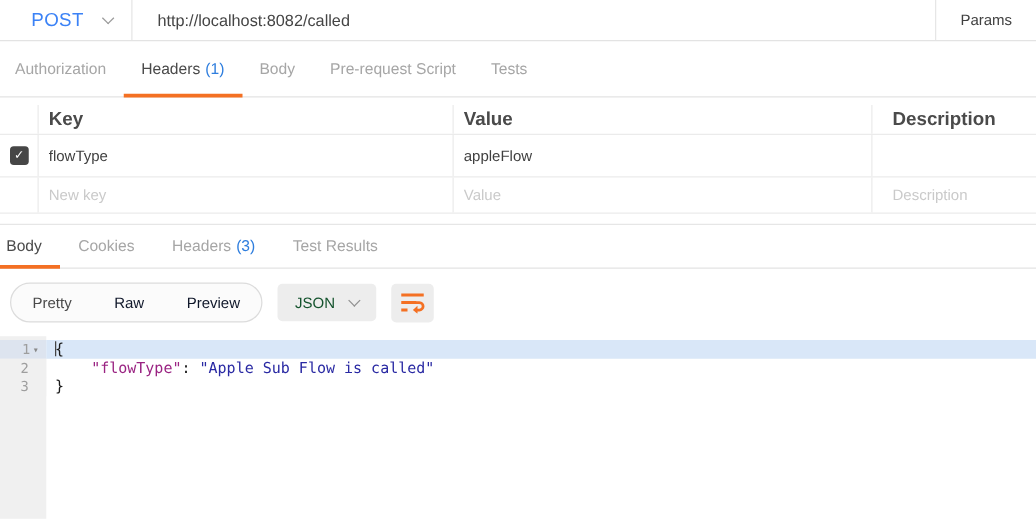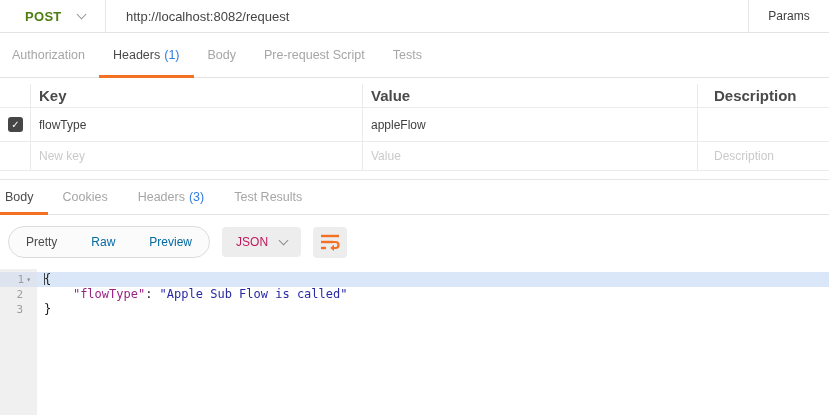--- a/index.html
+++ b/index.html
@@ -5,21 +5,21 @@
   * { margin:0; padding:0; box-sizing:border-box; }
   html,body { width:829px; height:419px; }
   body {
     font-family:"Liberation Sans","DejaVu Sans",sans-serif;
     background:#ffffff; color:#4a4a4a; overflow:hidden; position:relative;
   }
 
   
   .url-bar { height:33px; display:flex; align-items:stretch; border-bottom:1px solid #e3e3e3; background:#fff; }
   .method-select { width:105px; display:flex; align-items:center; padding-left:25px; cursor:pointer; }
-  .method-label { font-size:13px; font-weight:700; color:#4d7c0f; letter-spacing:.3px; }
+  .method-label { font-size:15px; font-weight:400; color:#3b82f6; letter-spacing:.3px; }
   .chev { width:7px; height:7px; border-right:1.6px solid #9b9b9b; border-bottom:1.6px solid #9b9b9b; transform:rotate(45deg); display:inline-block; margin-top:-4px; }
   .method-select .chev { margin-left:16px; }
   .url-field { flex:1; display:flex; align-items:center; padding-left:20px; font-size:13px; color:#454545; border-left:1px solid #e6e6e6; }
   .params-btn { width:81px; border-left:1px solid #e6e6e6; display:flex; align-items:center; justify-content:center; font-size:12px; color:#404040; cursor:pointer; }
 
   
   .req-tabs { display:flex; align-items:stretch; height:45px; border-bottom:1px solid #e3e3e3; padding-left:12px; }
   .tab { display:flex; align-items:center; padding:0 14px; font-size:12.5px; color:#a6a6a6; position:relative; cursor:pointer; white-space:nowrap; }
   .tab:first-child { padding-left:0; }
   .tab.active { color:#4a4a4a; }
@@ -41,23 +41,23 @@
   .section-divider { border-top:1px solid #e6e6e6; margin-top:8px; }
 
   
   .resp-tabs { display:flex; align-items:stretch; height:35px; border-bottom:1px solid #e3e3e3; }
   .resp-tabs .tab { padding:0 15px; }
   .resp-tabs .tab:first-child { padding:0 14px 0 5px; }
 
   
   .toolbar { display:flex; align-items:center; padding:11px 0 11px 8px; gap:12px; }
   .view-group { display:flex; border:1px solid #dcdcdc; border-radius:16px; overflow:hidden; background:#fbfbfb; }
-  .view-btn { padding:8px 17px; font-size:12px; color:#0369a1; cursor:pointer; }
+  .view-btn { padding:8px 17px; font-size:12px; color:#0f172a; cursor:pointer; }
   .view-btn.active { color:#4a4a4a; }
-  .format-select { display:flex; align-items:center; background:#ededed; border-radius:4px; padding:8px 14px; font-size:12px; color:#be185d; cursor:pointer; }
+  .format-select { display:flex; align-items:center; background:#ededed; border-radius:4px; padding:8px 14px; font-size:12px; color:#14532d; cursor:pointer; }
   .format-select .chev { margin-left:12px; border-color:#8f8f8f; }
   .wrap-btn { background:#ededed; border-radius:4px; width:34px; height:31px; display:flex; align-items:center; justify-content:center; cursor:pointer; }
 
   
   .editor { position:relative; height:146px; font-family:"DejaVu Sans Mono","Liberation Mono",monospace; font-size:12px; line-height:15px; }
   .gutter-bg { position:absolute; left:0; top:0; bottom:0; width:37px; background:#f0f0f0; }
   .lines { position:relative; padding-top:3px; }
   .code-line { display:flex; height:15px; }
   .ln { width:37px; display:flex; justify-content:flex-end; align-items:center; padding-right:6px; color:#9e9e9e; font-size:11px; background:#f0f0f0; cursor:pointer; }
   .fold { font-size:8px; color:#8a8a8a; margin-left:2px; }
@@ -71,21 +71,21 @@
 </style>
 </head>
 <body>
 
 <div class="url-bar">
   <div class="method-select">
     <span class="method-label">POST</span>
     <span class="chev"></span>
   </div>
   <div class="url-field">
-    <span>http://localhost:8082/request</span>
+    <span>http://localhost:8082/called</span>
   </div>
   <div class="params-btn">
     <span>Params</span>
   </div>
 </div>
 
 <div class="req-tabs">
   <div class="tab">
     <span>Authorization</span>
   </div>

